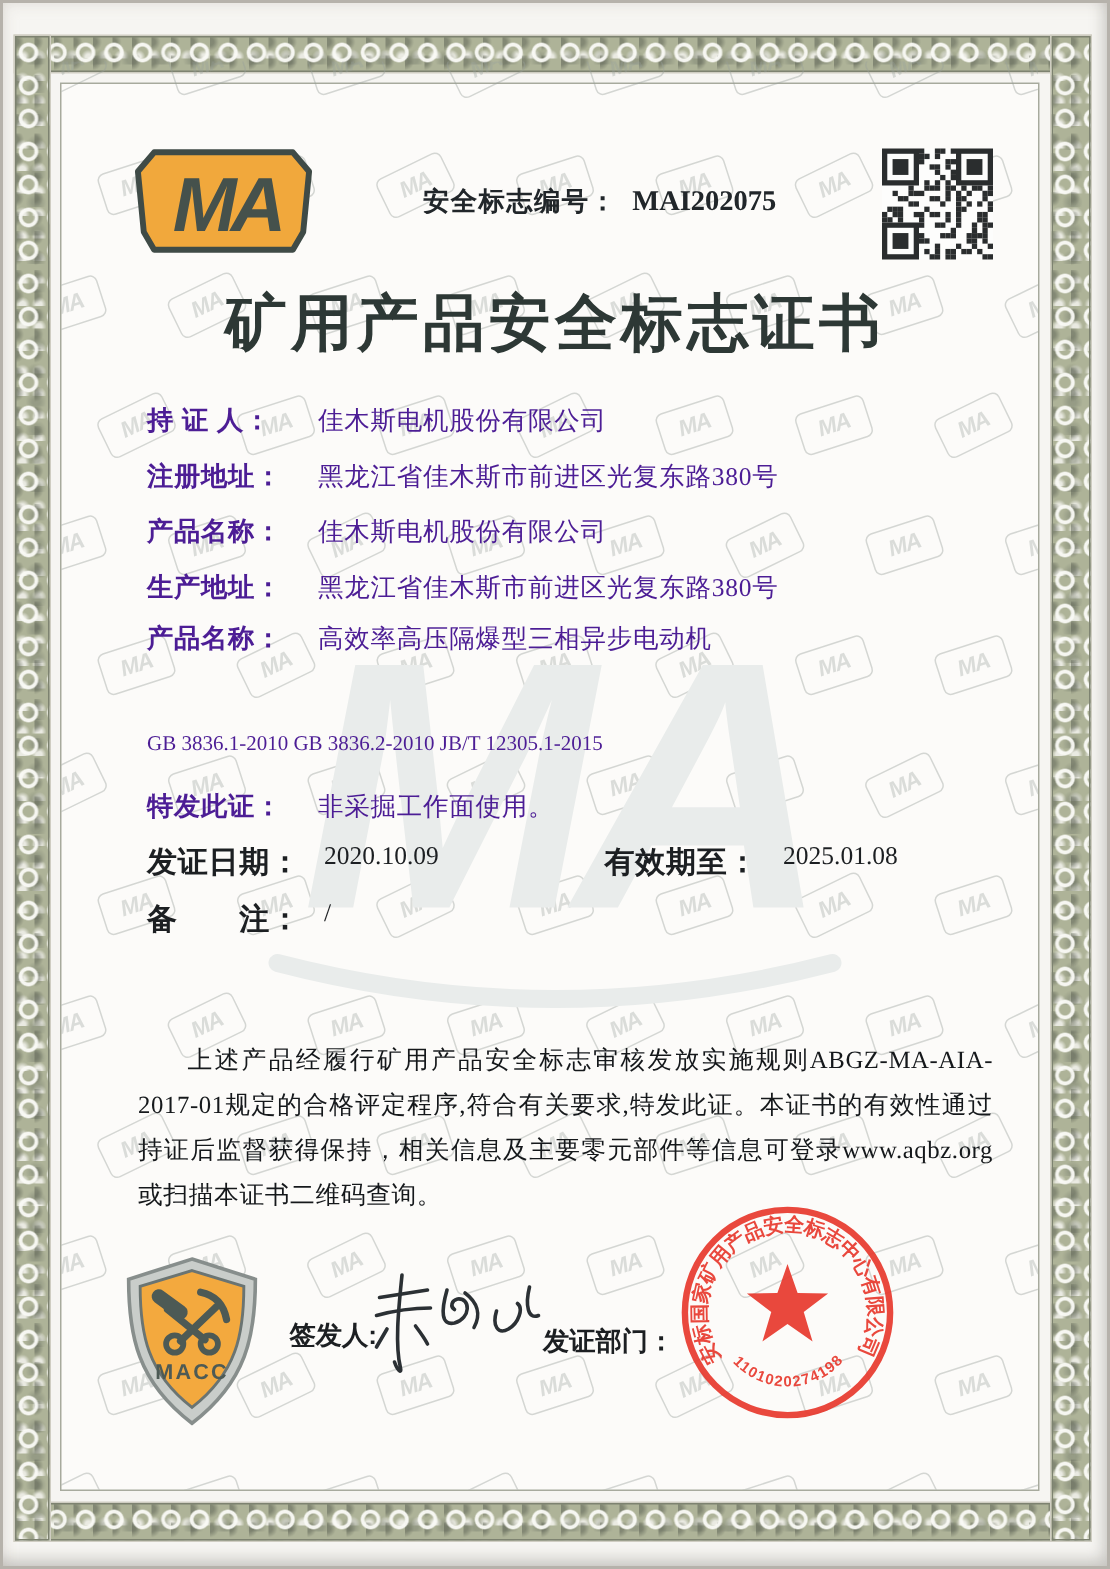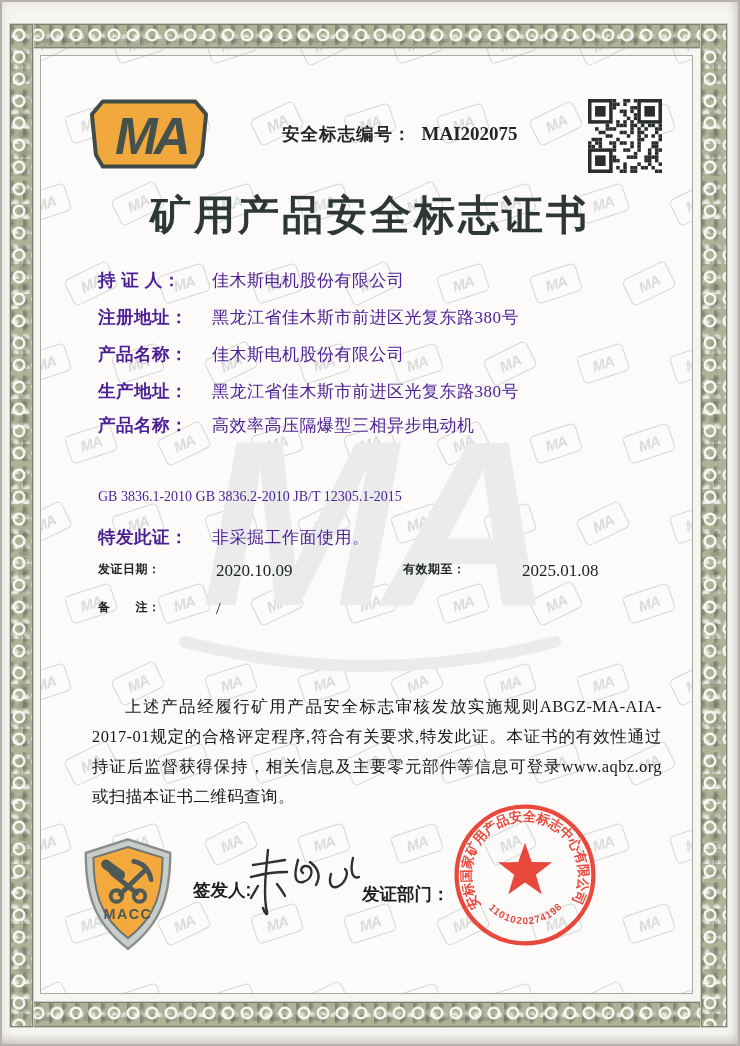--- a/index.html
+++ b/index.html
@@ -48,21 +48,21 @@
     font-family:"Liberation Serif", serif; font-weight:900; font-size:41px;
     color:#2d3835; letter-spacing:3px;
   }
   .row{left:98px; right:44px; height:26px; display:flex; align-items:baseline; color:#4c1d95;}
   .row .label{flex:0 0 114px; font-size:17.5px; font-weight:bold; letter-spacing:.5px; white-space:nowrap;}
   .row .value{font-family:"Liberation Serif", serif; font-size:17px; letter-spacing:.5px; white-space:nowrap;}
   .row.long .label{flex:0 0 auto; margin-right:14px;}
   .row.long .value{font-size:14px; letter-spacing:0;}
   .row-dates{left:98px; right:44px; height:26px; color:#1c1f22;}
   .row-dates span{position:absolute; white-space:nowrap;}
-  .lab{font-size:12px; font-weight:bold; letter-spacing:.5px;text-align:right;}
+  .lab{font-size:20px; font-weight:bold; letter-spacing:.5px;text-align:right;}
   .val{font-family:"Liberation Serif", serif; font-size:17px;}
   .statement{
     left:92px; width:570px; top:692px; color:#15181b;
     font-family:"Liberation Serif", serif; font-size:16.5px; line-height:30px;
     text-indent:2em; letter-spacing:.4px; text-align:justify;
   }
   .signer-label{left:193px; top:878px; font-size:17.5px; font-weight:bold; color:#1c1f22;}
   .issuer-label{left:362px; top:882px; font-size:17.5px; font-weight:bold; color:#1c1f22;}
   .seal-wrap{left:449px; top:799px; width:152px; height:152px; opacity:.92;}
 </style>

